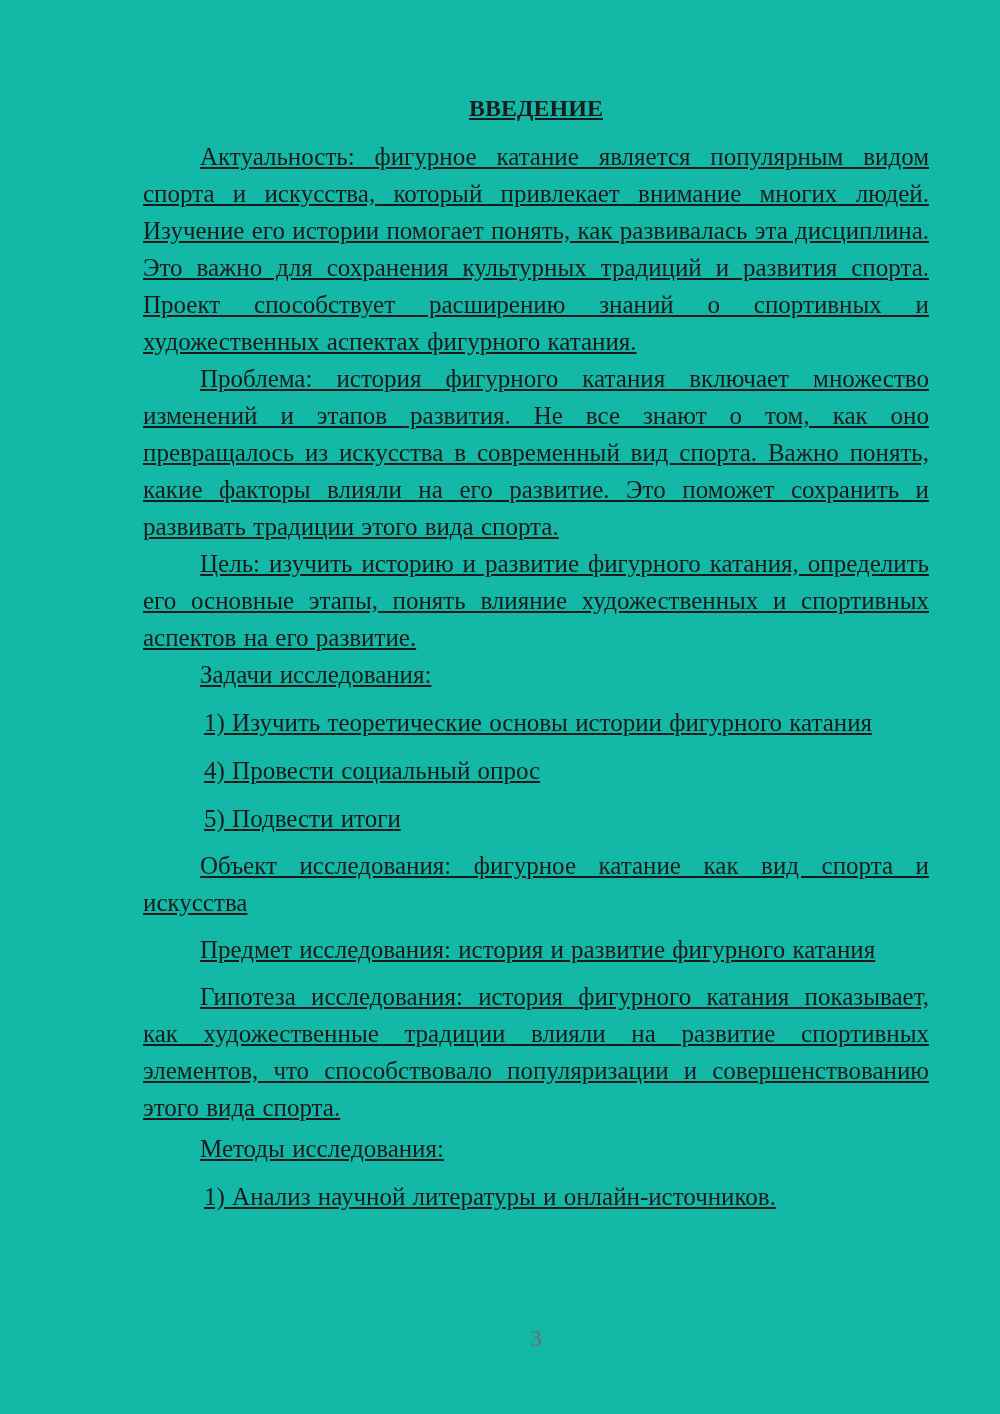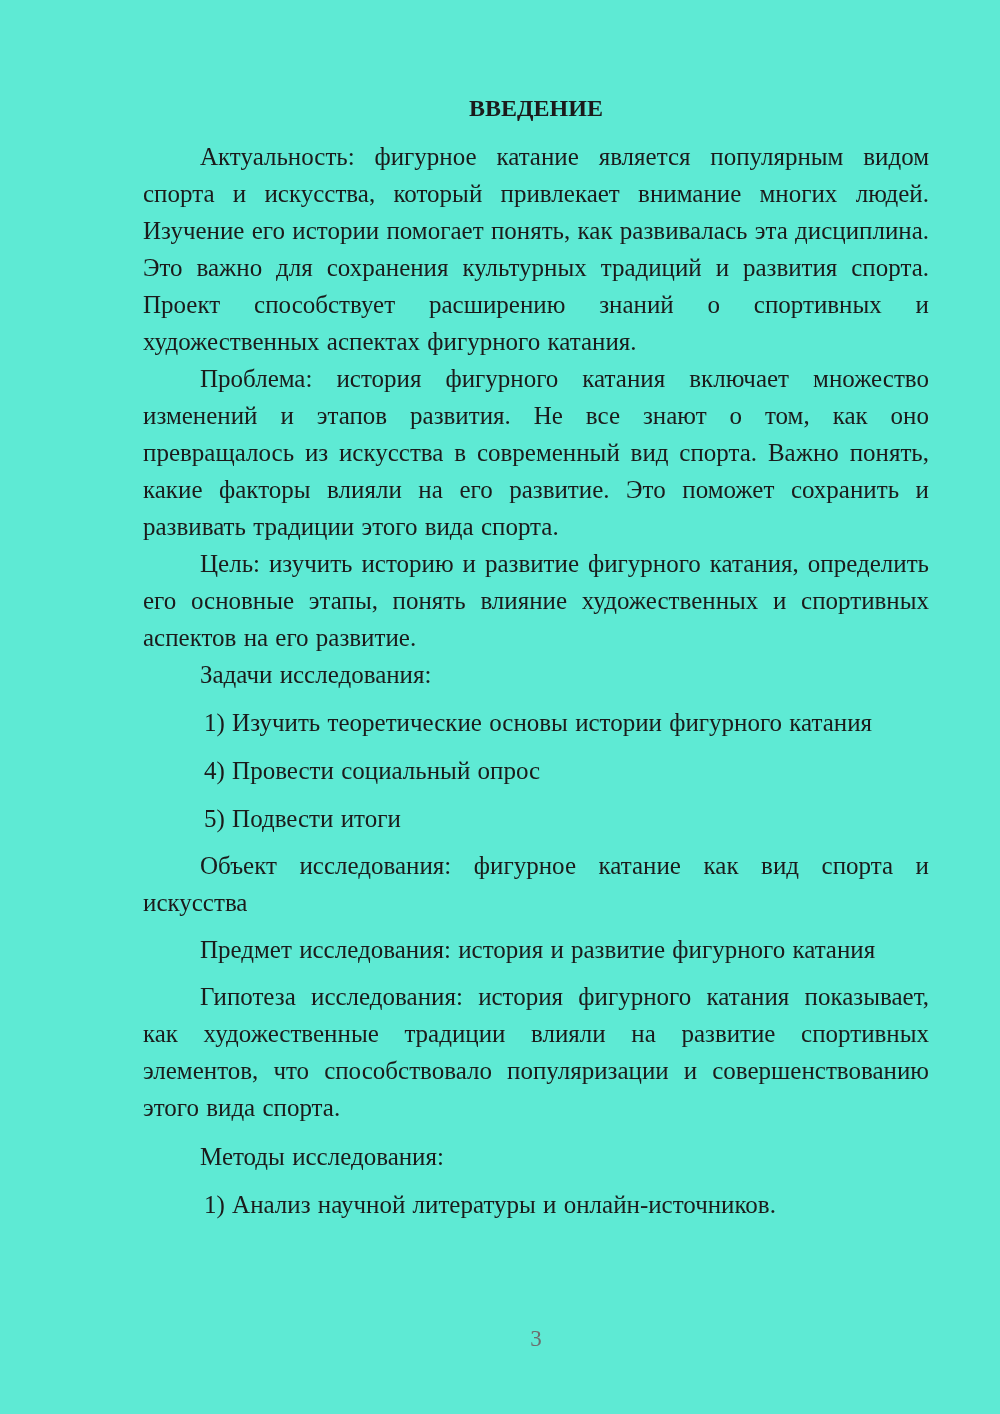--- a/index.html
+++ b/index.html
@@ -8,22 +8,23 @@
     width: 1000px;
     height: 1414px;
     position: relative;
     font-family: "Liberation Serif", "DejaVu Serif", serif;
     color: #1b1b1b;
     overflow: hidden;
   }
   .page {
     position: absolute;
     inset: 0;
-    background: #5eead4;
+    background: #14b8a6;
     padding: 90px 71px 0 143px; 
+    text-decoration: underline;
   }
   .title {
     font-size: 24px;
     line-height: 37px;
     font-weight: bold;
     text-align: center;
     margin-bottom: 11px;
   }
   p {
     font-size: 25px;
@@ -43,21 +44,21 @@
     margin-top: 10px;
   }
   
   .item {
     text-align: justify;
     text-indent: 29px;
     margin-top: 11px;
     margin-left: 32px;
   }
   .mt0 { margin-top: 0; }
-  .mt8 { margin-top: 12px; }
+  .mt8 { margin-top: 4px; }
   .footer {
     position: absolute;
     top: 1320px;
     left: 143px;
     width: 786px;
     text-align: center;
     font-size: 23px;
     line-height: 37px;
     color: #6d6d6d;
   }

